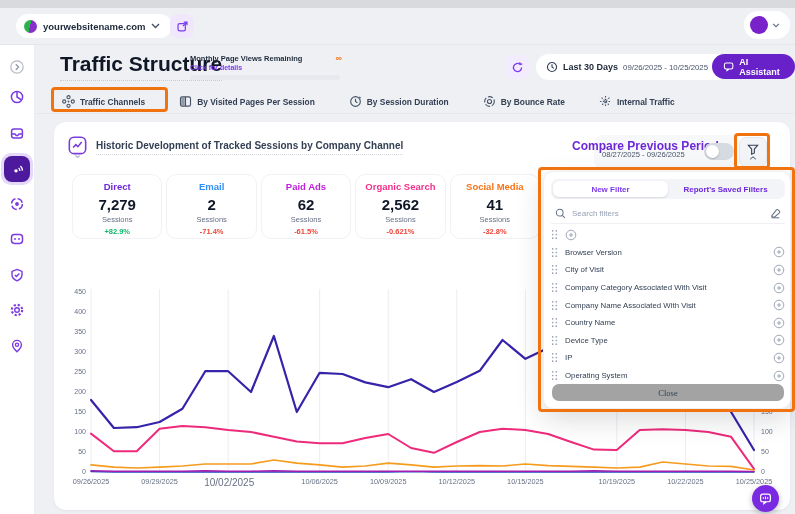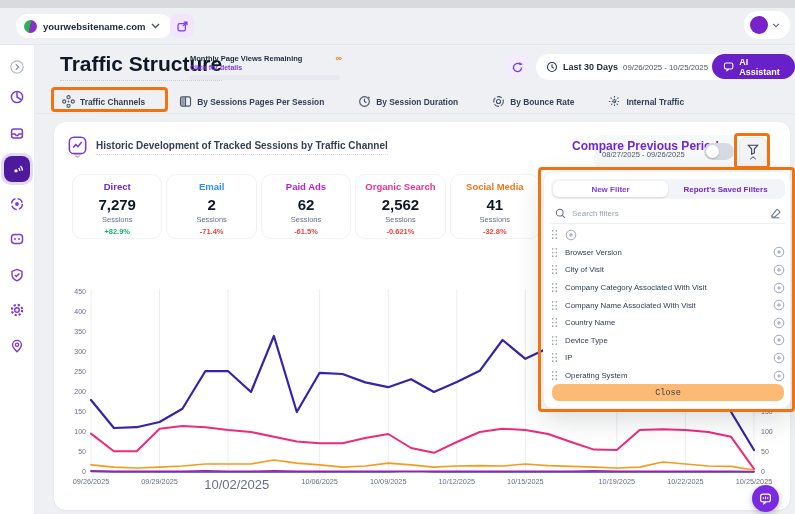--- a/index.html
+++ b/index.html
@@ -89,22 +89,22 @@
               font-size:8px; font-weight:bold; color:#6D28D9; border-radius:6px; cursor:pointer; }
   .fseg-tab.active { background:#fff; box-shadow:0 1px 2px rgba(16,24,40,.12); color:#7C3AED; }
   .fsearch { position:absolute; left:7px; top:31px; width:234px; height:21px; border-bottom:1px solid #EEF0F3;
              display:flex; align-items:center; gap:6px; padding:0 4px; }
   .fsearch input { border:none; outline:none; background:transparent; flex:1; font-size:8px;
                    font-family:"Liberation Sans",sans-serif; color:#344054; }
   .fsearch input::placeholder { color:#98A2B3; }
   .flist { position:absolute; left:7px; top:54px; width:234px; }
   .frow { height:17.6px; display:flex; align-items:center; gap:7px; cursor:pointer; }
   .frow .lbl { flex:1; font-size:7.8px; color:#344054; }
-  .fclose { position:absolute; left:8px; bottom:7px; width:232px; height:17px; background:#fdba74;
-            border:none; border-radius:7px; font-size:8.5px; color:#344054; font-family:Liberation Mono, monospace; cursor:pointer; }
+  .fclose { position:absolute; left:8px; bottom:7px; width:232px; height:17px; background:#a3a3a3;
+            border:none; border-radius:7px; font-size:8.5px; color:#344054; font-family:Liberation Serif, serif; cursor:pointer; }
 
   
   .annot { position:absolute; border:3px solid #F0730F; border-radius:4px; z-index:30; pointer-events:none; }
 
   .chat-fab { left:752px; top:477px; width:27px; height:27px; border-radius:50%; background:#7A2BE2;
               display:flex; align-items:center; justify-content:center; z-index:25; cursor:pointer;
               box-shadow:0 2px 6px rgba(0,0,0,.25); }
 </style>
 </head>
 <body>
@@ -237,21 +237,21 @@
         <circle cx="7" cy="7" r="1" fill="#475467"></circle>
       </svg>
       <span>Traffic Channels</span>
     </div>
     <div class="tab">
       <svg width="13" height="13" viewBox="0 0 14 14">
         <rect x="1.6" y="2" width="10.8" height="10" rx="1.8" fill="none" stroke="#475467" stroke-width="1.2"></rect>
         <line x1="7" y1="2" x2="7" y2="12" stroke="#475467" stroke-width="1.2"></line>
         <rect x="2.4" y="2.8" width="3.8" height="8.4" fill="#475467" opacity=".55"></rect>
       </svg>
-      <span>By Sessions Pages Per Session</span>
+      <span>By Visited Pages Per Session</span>
     </div>
     <div class="tab">
       <svg width="13" height="13" viewBox="0 0 14 14">
         <circle cx="7" cy="7" r="5.2" fill="none" stroke="#475467" stroke-width="1.2"></circle>
         <path d="M7 4 V7 L9 8.4" fill="none" stroke="#475467" stroke-width="1.2"></path>
         <path d="M11 2 L12.6 3.4" stroke="#475467" stroke-width="1.2"></path>
       </svg>
       <span>By Session Duration</span>
     </div>
     <div class="tab">
@@ -275,21 +275,21 @@
   </div>
   <div class="abs tabs-divider"></div>
 
   <div class="abs card">
     <div class="card-title-row">
       <svg width="19" height="22" viewBox="0 0 18 21">
         <rect x="1.2" y="1.2" width="15.6" height="15.6" rx="4.5" fill="none" stroke="#7A3BE0" stroke-width="1.5"></rect>
         <path d="M4.8 11 L7.4 8.2 L9.4 10.2 L13 5.8" fill="none" stroke="#7A3BE0" stroke-width="1.5"></path>
         <polyline points="7,18.6 9,20.4 11,18.6" fill="none" stroke="#B0B7C3" stroke-width="1.2"></polyline>
       </svg>
-      <span class="card-title">Historic Development of Tracked Sessions by Traffic Channel</span>
+      <span class="card-title">Historic Development of Tracked Sessions by Company Channel</span>
     </div>
 
     <div class="compare-bg"></div>
     <span class="compare-label">Compare Previous Period</span>
     <span class="compare-range">08/27/2025 - 09/26/2025</span>
     <div class="toggle">
         <div class="knob"></div>
       </div>
     <div class="filter-btn">
       <svg width="12" height="11" viewBox="0 0 14 13">
@@ -365,21 +365,21 @@
     </div>
   <div id="y-right">
       <div class="axis-lbl" style="left: 761px; top: 400px;">150</div>
       <div class="axis-lbl" style="left: 761px; top: 420px;">100</div>
       <div class="axis-lbl" style="left: 761px; top: 440px;">50</div>
       <div class="axis-lbl" style="left: 761px; top: 460px;">0</div>
     </div>
   <div id="x-labels">
       <div class="axis-lbl" style="left: 67px; top: 469px; width: 48px; text-align: center; font-size: 7.3px;">09/26/2025</div>
       <div class="axis-lbl" style="left: 135.586px; top: 469px; width: 48px; text-align: center; font-size: 7.3px;">09/29/2025</div>
-      <div class="axis-lbl" style="left: 204.172px; top: 469px; width: 48px; text-align: center; font-size: 13px;">10/02/2025</div>
+      <div class="axis-lbl" style="left: 204.172px; top: 469px; width: 48px; text-align: center; font-size: 10px;">10/02/2025</div>
       <div class="axis-lbl" style="left: 295.621px; top: 469px; width: 48px; text-align: center; font-size: 7.3px;">10/06/2025</div>
       <div class="axis-lbl" style="left: 364.207px; top: 469px; width: 48px; text-align: center; font-size: 7.3px;">10/09/2025</div>
       <div class="axis-lbl" style="left: 432.793px; top: 469px; width: 48px; text-align: center; font-size: 7.3px;">10/12/2025</div>
       <div class="axis-lbl" style="left: 501.379px; top: 469px; width: 48px; text-align: center; font-size: 7.3px;">10/15/2025</div>
       <div class="axis-lbl" style="left: 592.828px; top: 469px; width: 48px; text-align: center; font-size: 7.3px;">10/19/2025</div>
       <div class="axis-lbl" style="left: 661.414px; top: 469px; width: 48px; text-align: center; font-size: 7.3px;">10/22/2025</div>
       <div class="axis-lbl" style="left: 730px; top: 469px; width: 48px; text-align: center; font-size: 7.3px;">10/25/2025</div>
     </div>
 
   <div class="abs fpanel">

